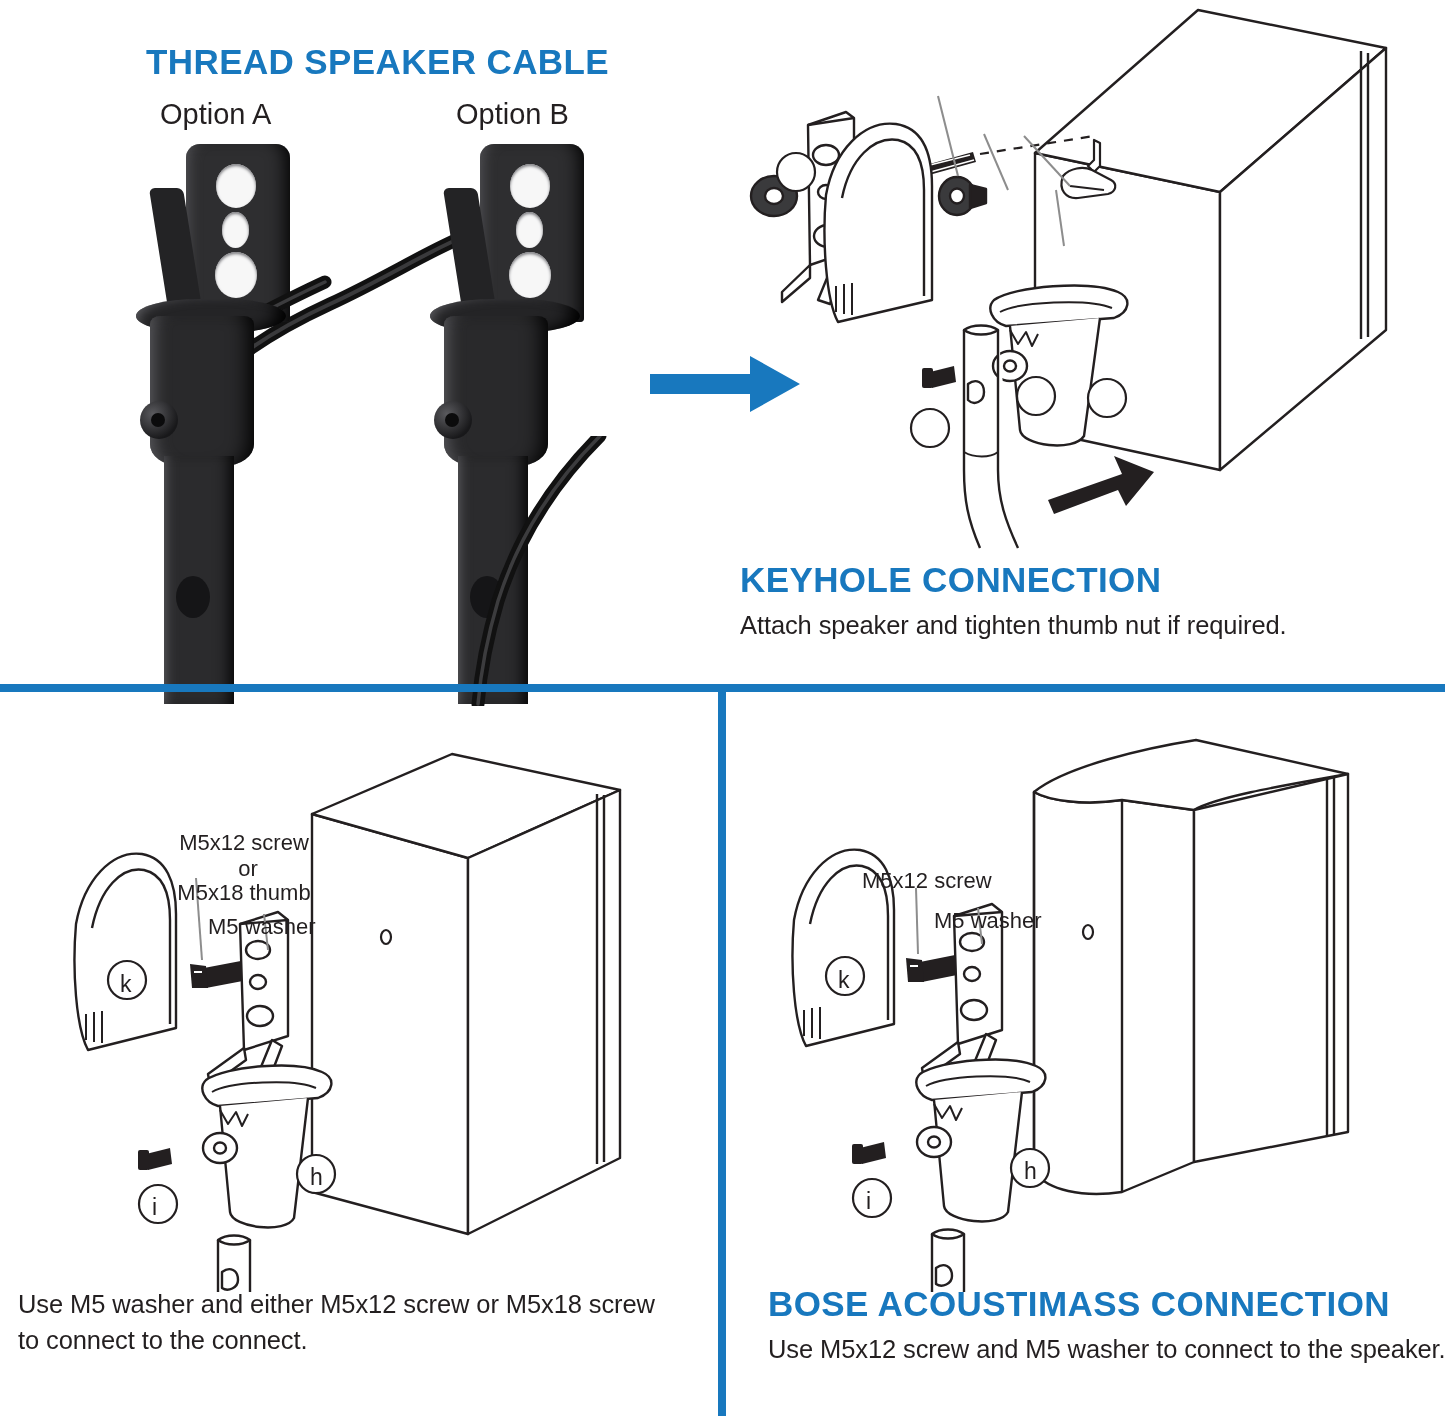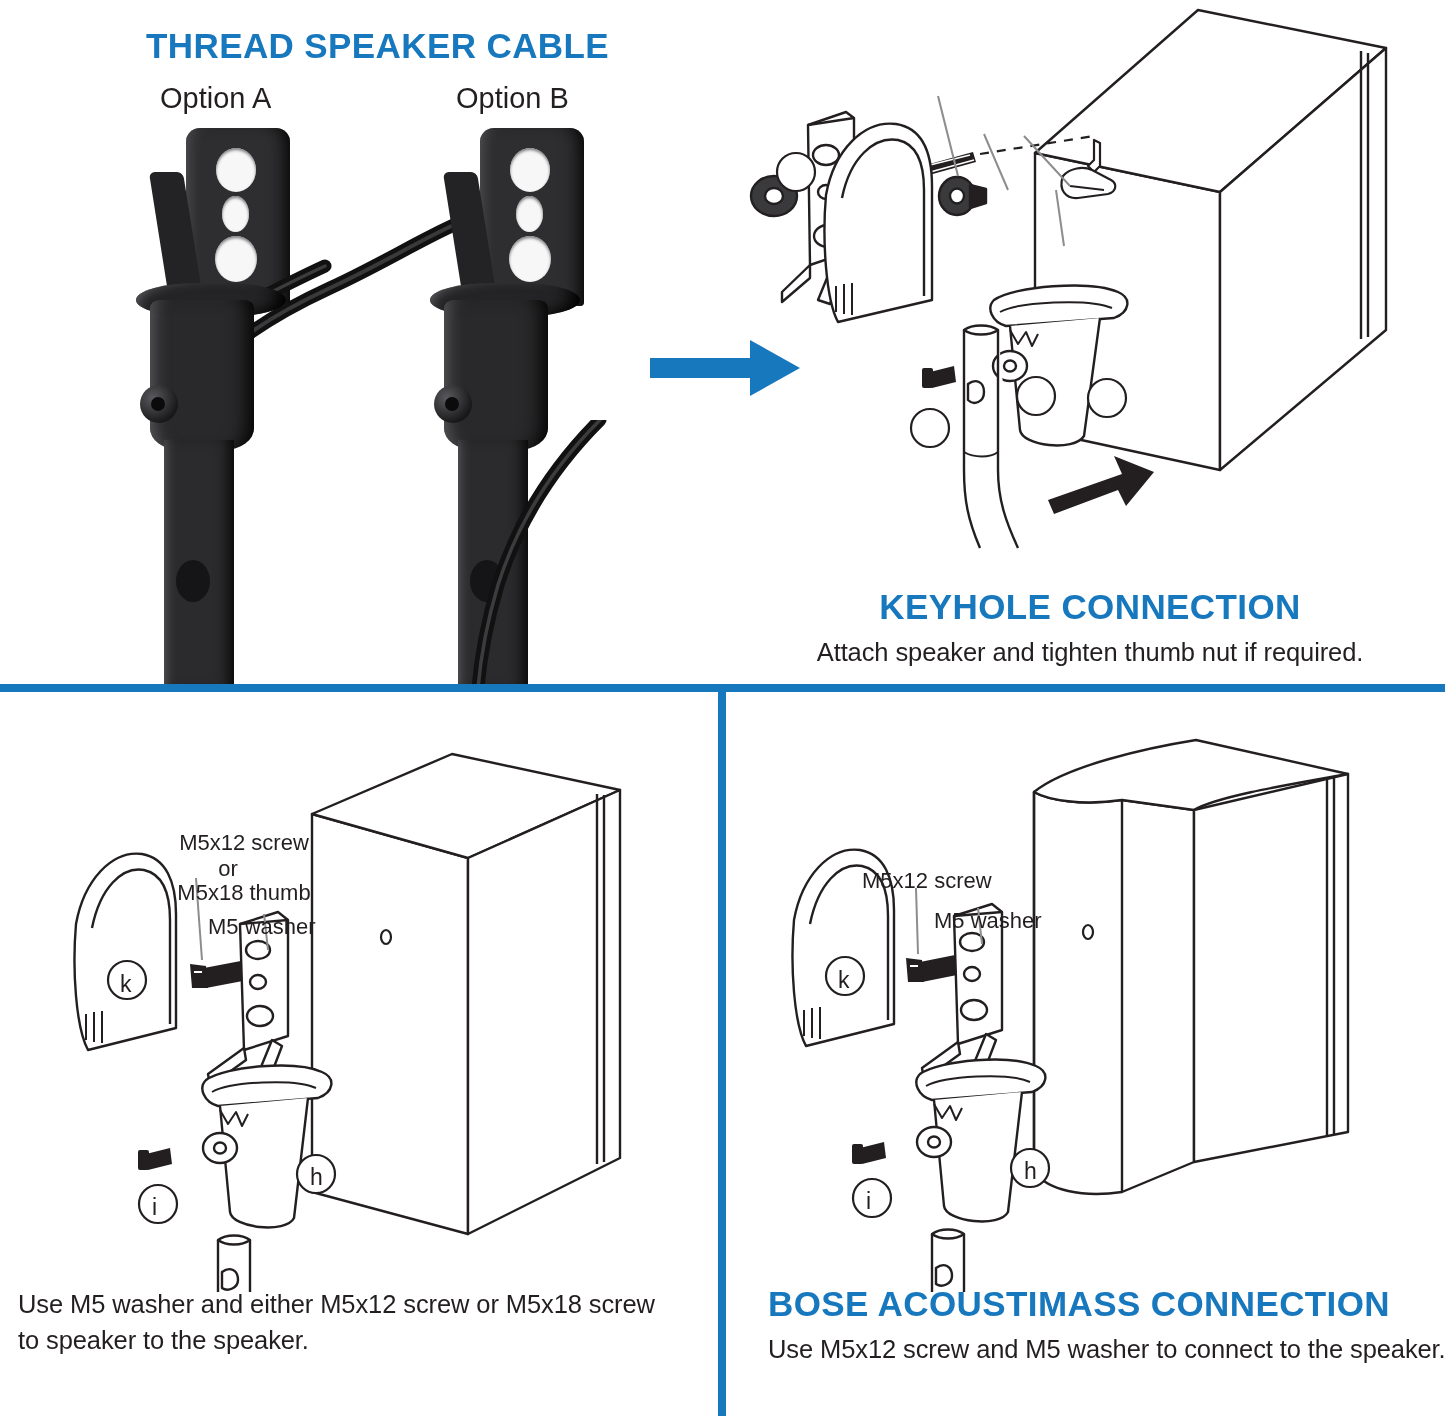--- a/index.html
+++ b/index.html
@@ -20,21 +20,21 @@
   .h-title{
     font-size:35px;font-weight:bold;color:var(--blue);
     letter-spacing:.4px;line-height:1.05;margin:0;white-space:nowrap;
   }
   .body-txt{
     font-size:25.5px;color:#231f20;line-height:1.42;margin:0;
     letter-spacing:-.1px;
   }
 
   
-  #tl{left:0;top:0;width:718px;height:684px;}
+  #tl{left:0;top:16px;width:718px;height:684px;}
   #tl .title{position:absolute;left:146px;top:28px;}
   .opt-label{position:absolute;font-size:29px;color:#231f20;}
 
   
   .stand{position:absolute;}
   .stand .yoke{
     position:absolute;width:104px;height:178px;background:#2e2e30;
     border-radius:14px 14px 4px 4px;
     box-shadow:inset -14px 0 18px -10px #000, inset 12px 0 14px -10px #56565a;
   }
@@ -60,21 +60,21 @@
         border-radius:50%;background:#151517;}
 
   .cable{position:absolute;border:0;}
 
   
   .line-art{position:absolute;left:0;top:0;}
   .lbl{position:absolute;font-size:22px;color:#231f20;white-space:nowrap;}
   .lbl.ctr{text-align:center;}
 
   
-  #tr-text{position:absolute;left:740px;top:589px;width:700px;text-align:center;}
+  #tr-text{position:absolute;left:740px;top:562px;width:700px;}
   #bl-text{position:absolute;left:18px;top:1286px;width:690px;}
   #br-text{position:absolute;left:740px;top:1286px;width:700px;margin-left:28px;}
   .h-title.tight{margin-bottom:8px;}
 </style>
 </head>
 <body>
 
 <div class="panel" id="tl">
 
   <div class="h-title title">THREAD SPEAKER CABLE</div>
@@ -320,32 +320,32 @@
       <path d="M222 580 C 230 574, 238 578, 238 588 C 238 596, 228 600, 222 596 Z" fill="#fff"></path>
     </g>
 
     <g stroke="#8d8d8d" stroke-width="2">
       <path d="M196 186 L202 268"></path>
       <path d="M264 222 L268 258"></path>
     </g>
   </svg>
 
   <div class="lbl ctr" style="left:134px;top:138px;width:220px;">M5x12 screw</div>
-  <div class="lbl ctr" style="left:118px;top:164px;width:220px;">or</div>
+  <div class="lbl ctr" style="left:138px;top:164px;width:220px;">or</div>
   <div class="lbl ctr" style="left:134px;top:188px;width:220px;">M5x18 thumb</div>
   <div class="lbl" style="left:208px;top:222px;">M5 washer</div>
 
   <div class="lbl" style="left:120px;top:279px;font-size:23px;">k</div>
   <div class="lbl" style="left:310px;top:472px;font-size:23px;">h</div>
   <div class="lbl" style="left:152px;top:502px;font-size:23px;">i</div>
 </div>
 
 <div id="bl-text">
   <div class="body-txt">Use M5 washer and either M5x12 screw or M5x18 screw</div>
-  <div class="body-txt">to speaker to the speaker.</div>
+  <div class="body-txt">to connect to the connect.</div>
 </div>
 
 <div class="panel" id="br" style="left:726px;top:692px;width:719px;height:600px;">
 
   <svg class="line-art" width="719" height="600" viewBox="0 0 719 600" stroke="#231f20" fill="none" stroke-width="2.4" stroke-linejoin="round">
 
     <g>
       <path d="M308 100 C 322 108, 356 114, 396 108 L468 118 L468 470
                L396 500 C 356 506, 322 498, 308 480 Z" fill="#fff"></path>
       <path d="M308 100 L308 480"></path>

